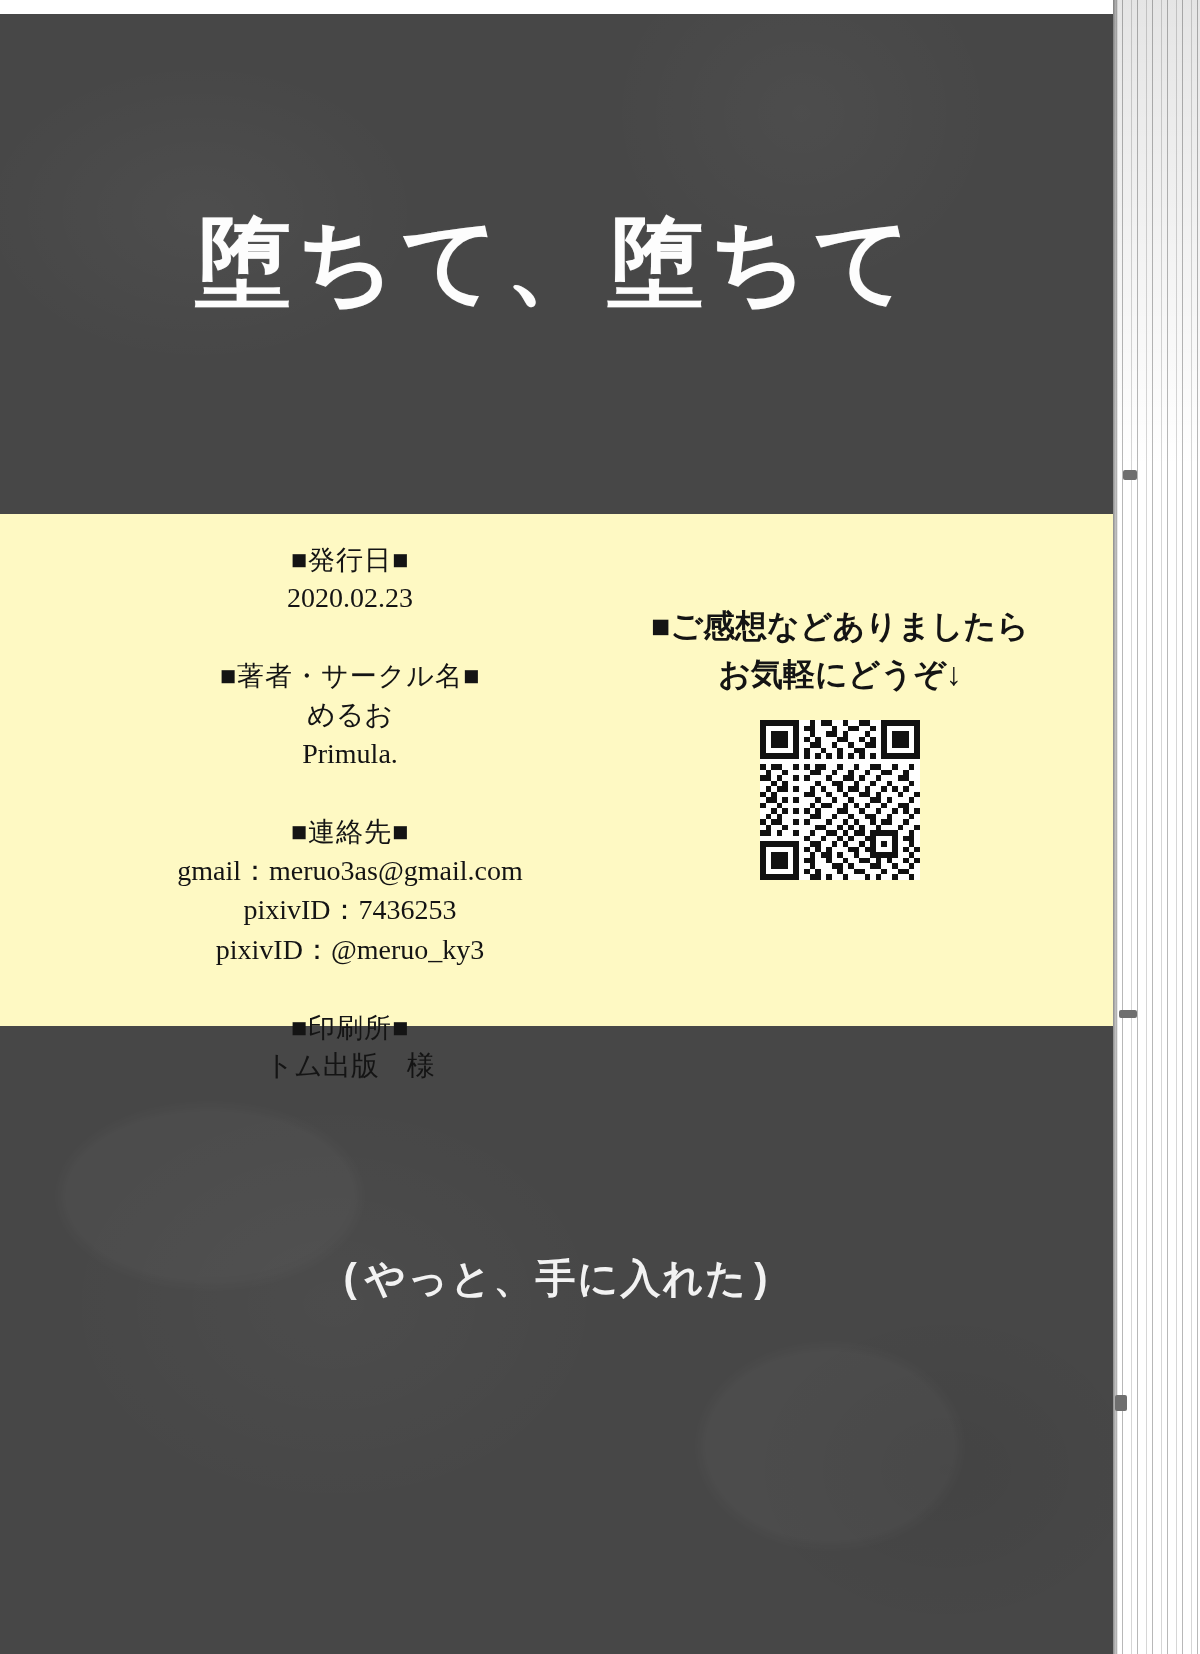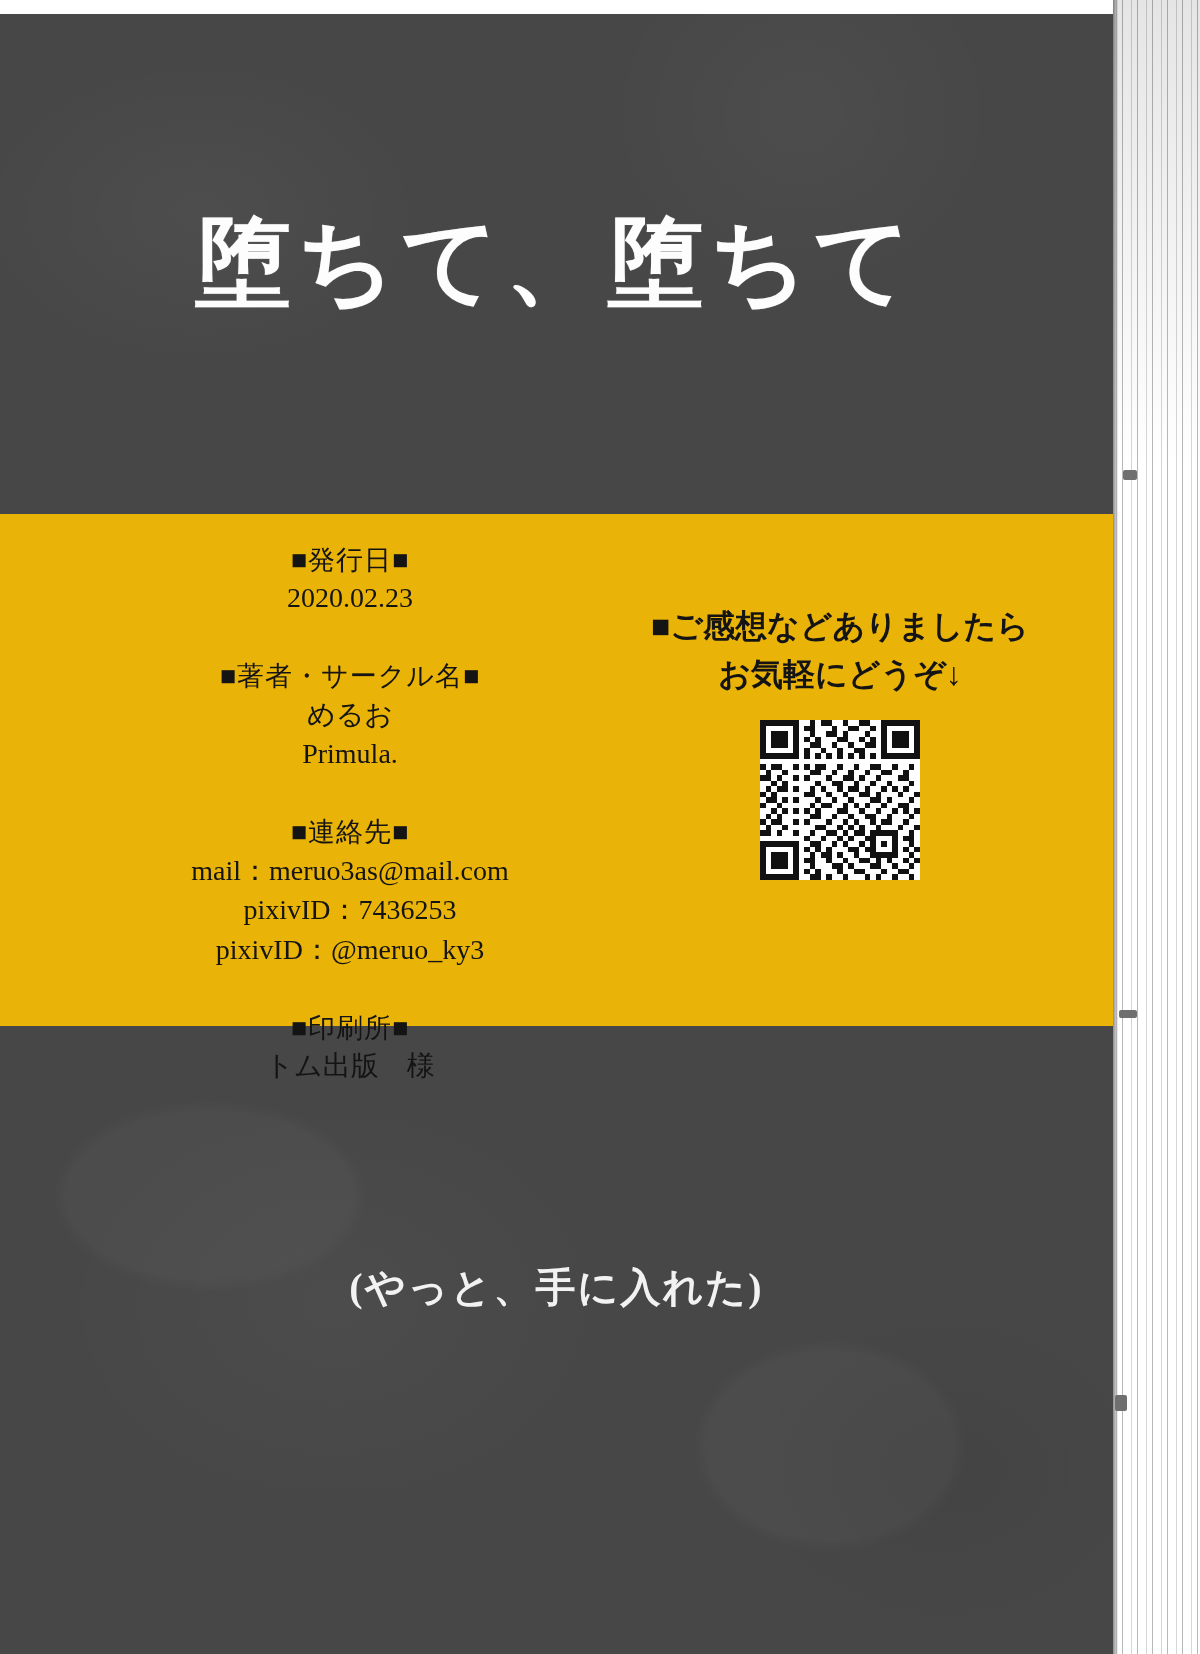--- a/index.html
+++ b/index.html
@@ -107,21 +107,21 @@
     text-shadow: 0 0 1px rgba(255,255,255,0.35);
   }
 
   
   .colophon {
     position: absolute;
     left: 0;
     top: 500px;
     width: 1113px;
     height: 512px;
-    background: #eab308;
+    background: #fef9c3;
   }
 
   .col-left {
     position: absolute;
     left: 90px;
     top: 28px;
     width: 520px;
     text-align: center;
     color: #141414;
   }
@@ -177,25 +177,25 @@
   .bottom-band {
     position: absolute;
     left: 0;
     top: 1012px;
     width: 1113px;
     height: 642px;
   }
   .bottom-line {
     position: absolute;
     left: 0;
-    top: 234px;
+    top: 225px;
     width: 1113px;
     text-align: center;
     color: #f2f2f2;
-    font-family: Liberation Serif, serif;
+    font-family: Liberation Mono, monospace;
     font-weight: bold;
     font-size: 40px;
     letter-spacing: 2px;
   }
   .bottom-smudge {
     position: absolute;
     background: rgba(255,255,255,0.03);
     border-radius: 50%;
     filter: blur(6px);
   }
@@ -223,21 +223,21 @@
       <div class="field">
         <div class="field-heading">■著者・サークル名■</div>
         <div class="field-value">めるお</div>
         <div class="field-value">Primula.</div>
       </div>
 
       <div class="gap-m"></div>
 
       <div class="field">
         <div class="field-heading">■連絡先■</div>
-        <div class="field-value">mail：meruo3as@mail.com</div>
+        <div class="field-value">gmail：meruo3as@gmail.com</div>
         <div class="field-value">pixivID：7436253</div>
         <div class="field-value">pixivID：@meruo_ky3</div>
       </div>
 
       <div class="gap-m"></div>
 
       <div class="field">
         <div class="field-heading">■印刷所■</div>
         <div class="field-value">トム出版　様</div>
       </div>

